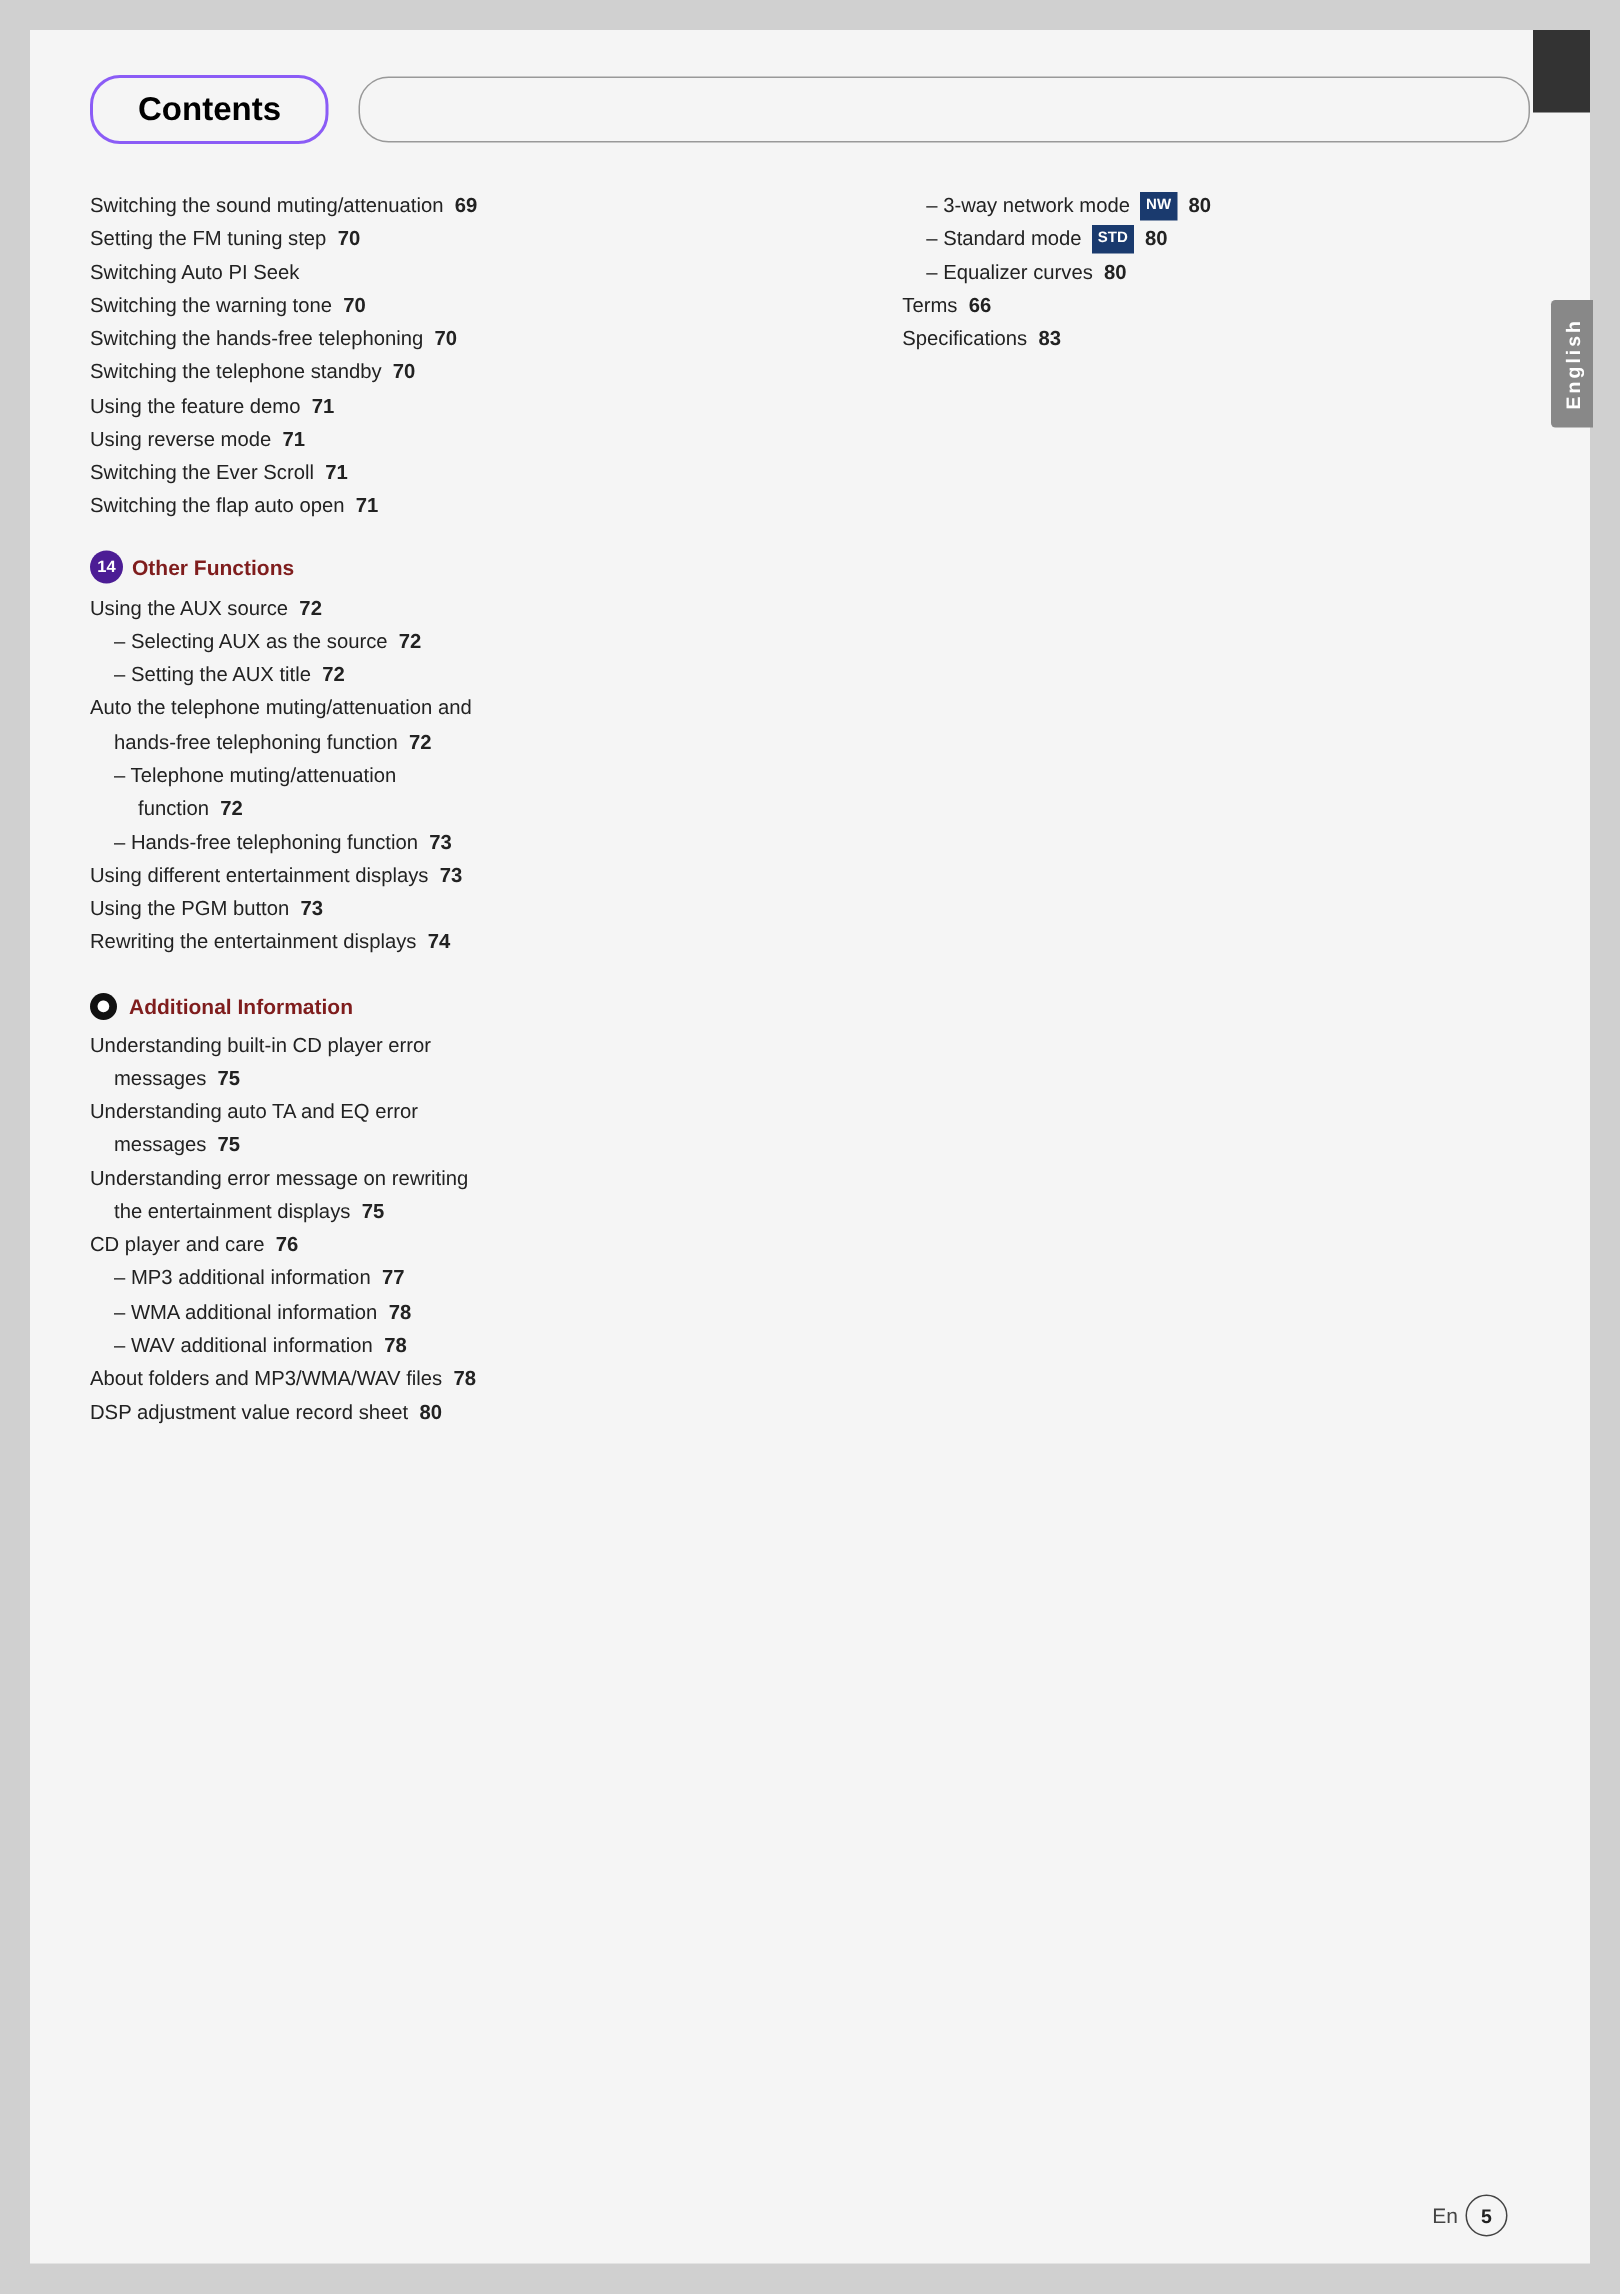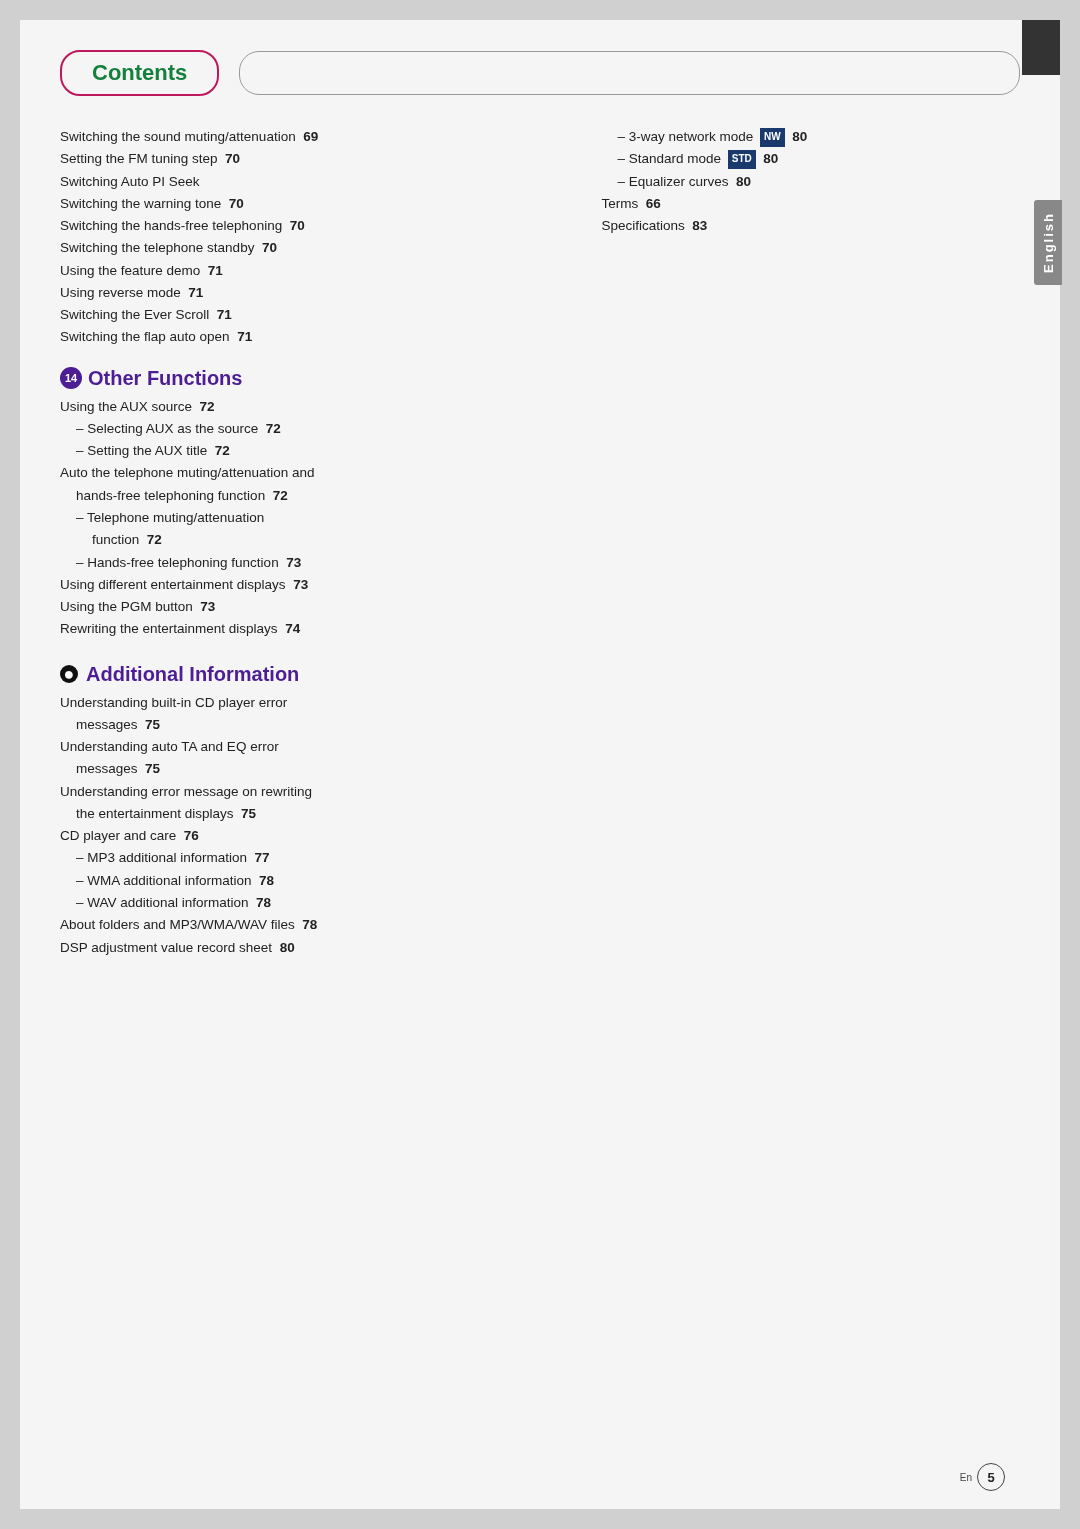--- a/index.html
+++ b/index.html
@@ -64,26 +64,26 @@
 
     
     .header-area {
       display: flex;
       align-items: center;
       margin-bottom: 30px;
       gap: 20px;
     }
 
     .contents-box {
-      border: 2px solid #be185d;
+      border: 2px solid #8b5cf6;
       border-radius: 20px;
       padding: 8px 30px;
       font-size: 22px;
       font-weight: bold;
-      color: #15803d;
+      color: #000000;
       display: inline-block;
     }
 
     .header-right-box {
       flex: 1;
       border: 1.5px solid #999;
       border-radius: 20px;
       height: 44px;
       background: transparent;
     }
@@ -145,23 +145,23 @@
       margin-right: 6px;
       flex-shrink: 0;
     }
 
     .section-number.filled {
       background: #111;
       font-size: 13px;
     }
 
     .section-heading-text {
-      font-size: 20px;
-      font-weight: bold;
-      color: #4c1d95;
+      font-size: 14px;
+      font-weight: bold;
+      color: #7f1d1d;
     }
 
     
     .badge {
       display: inline-block;
       background: #1a3a6e;
       color: white;
       font-size: 10px;
       font-weight: bold;
       padding: 1px 4px;
@@ -188,21 +188,21 @@
       width: 28px;
       height: 28px;
       border: 1.5px solid #444;
       border-radius: 50%;
       font-size: 13px;
       font-weight: bold;
       color: #222;
     }
 
     .en-label {
-      font-size: 10px;
+      font-size: 14px;
       color: #444;
     }
   </style>
 </head>
 <body>
 
 <div class="page">
 
   <div class="corner-square"></div>
 

